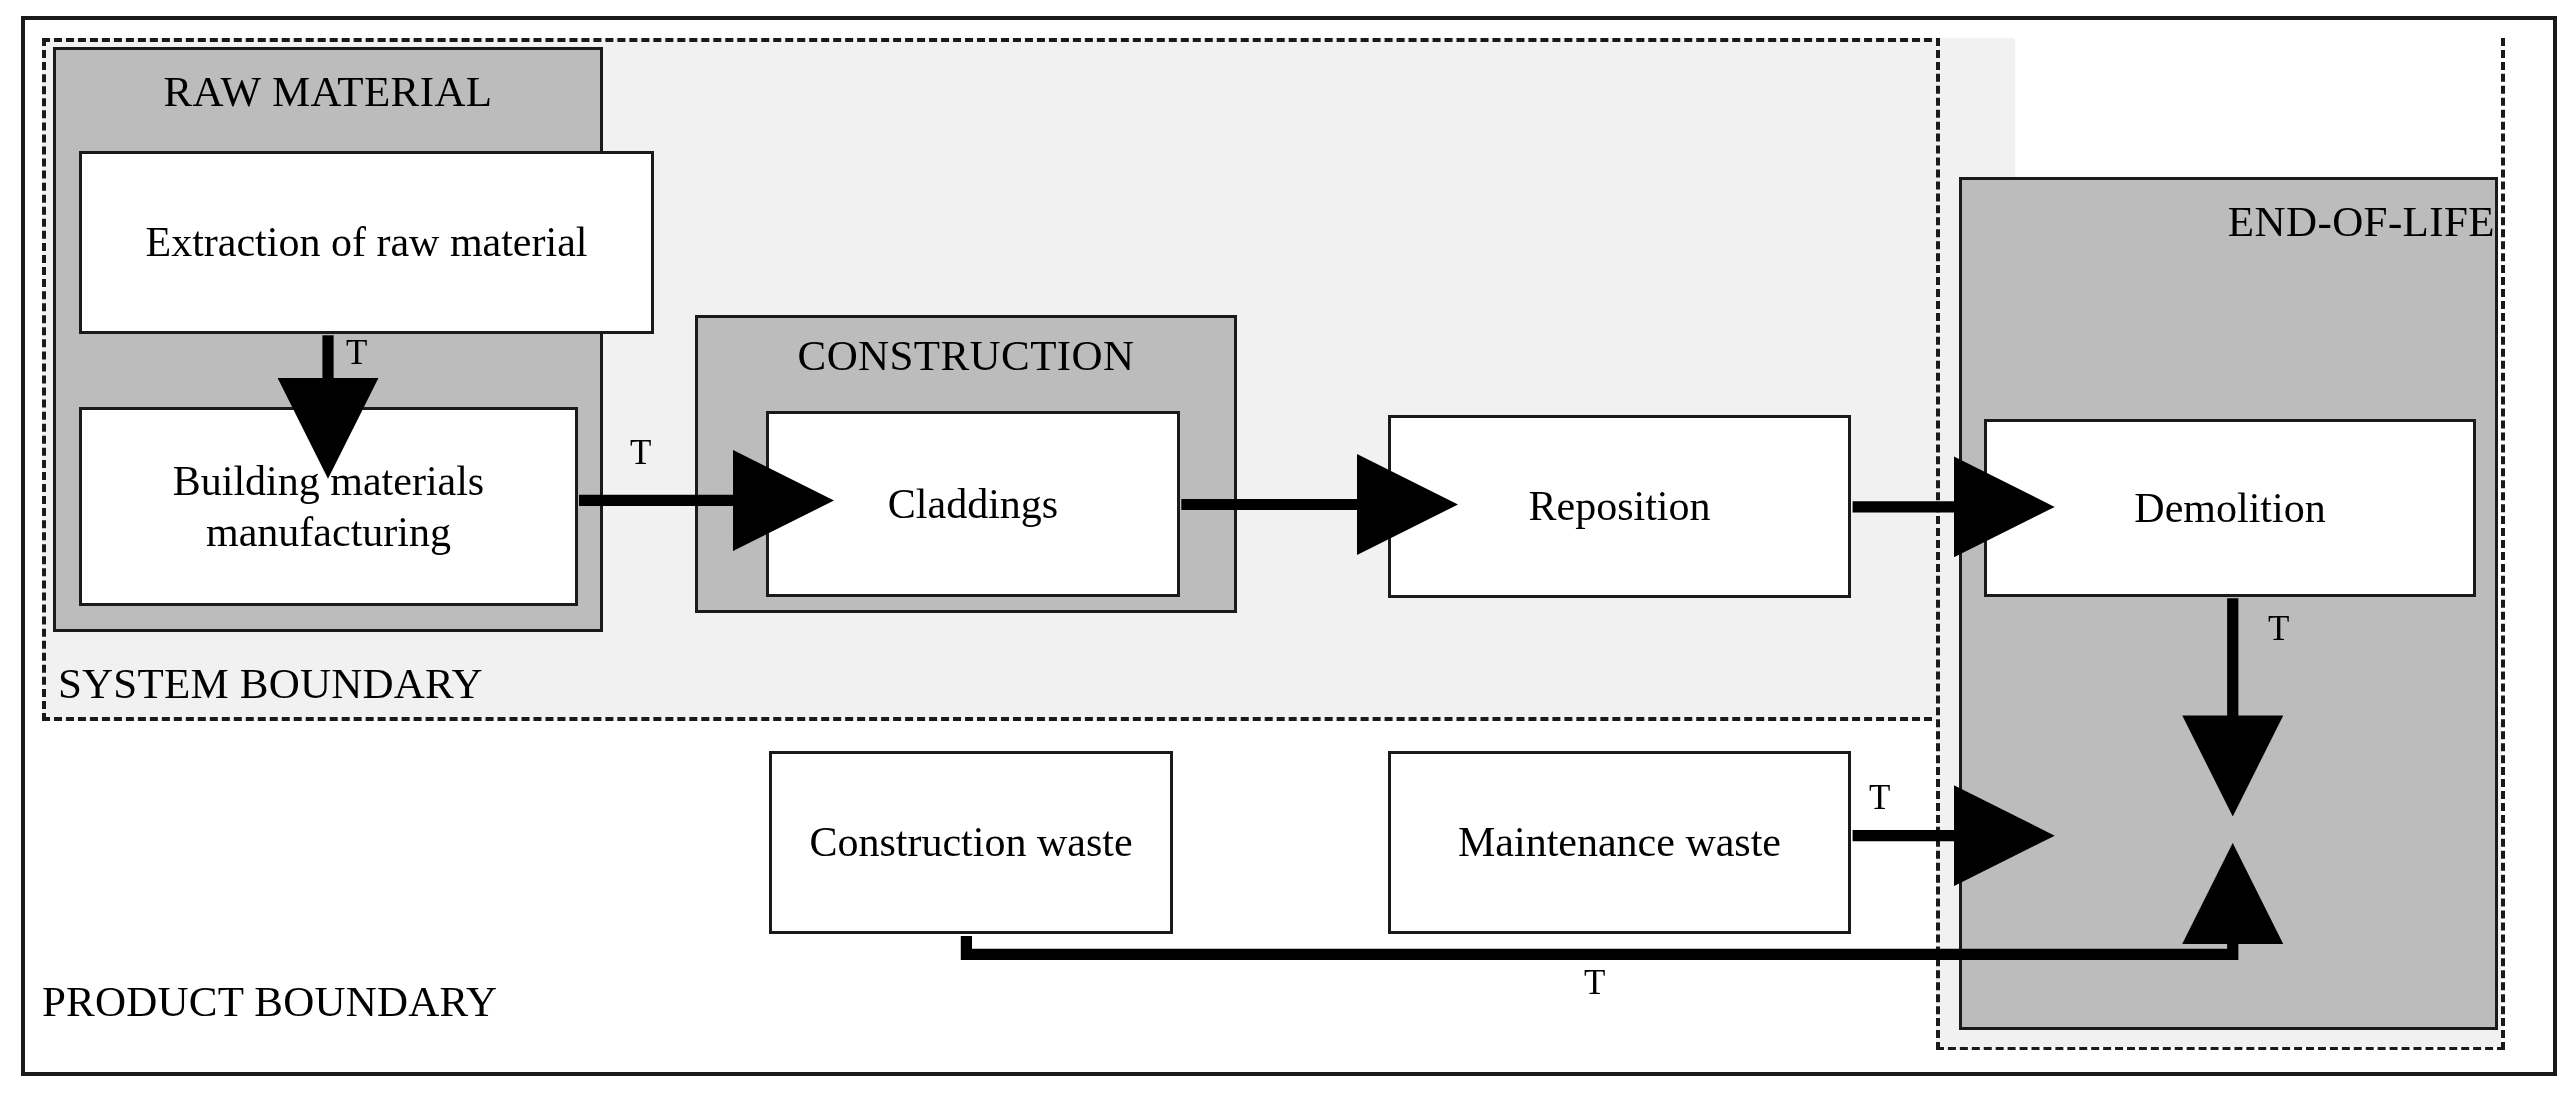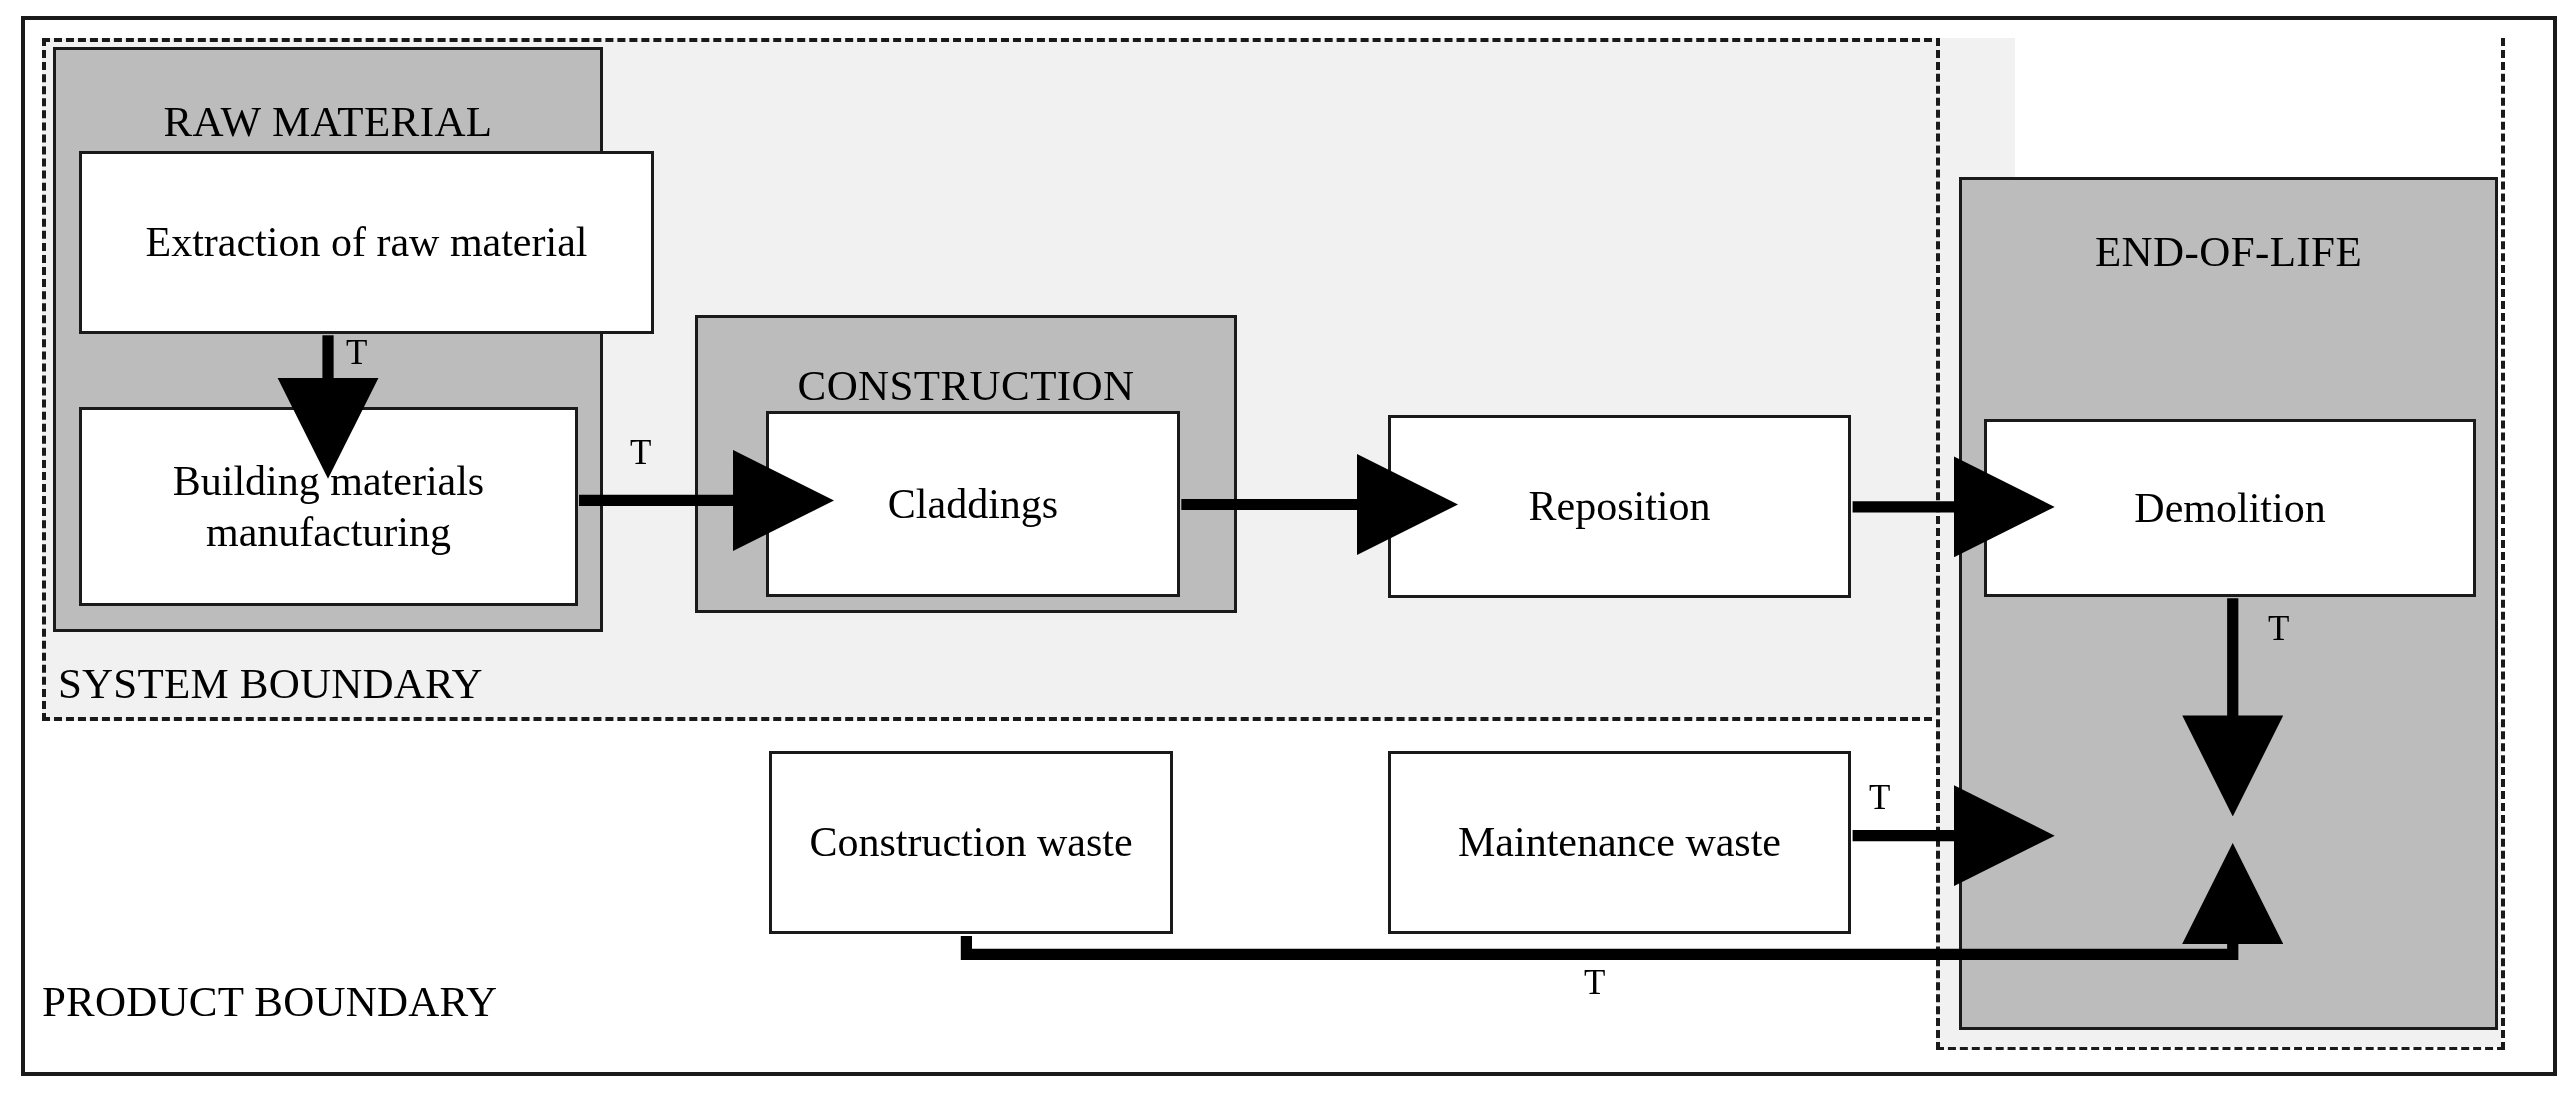--- a/index.html
+++ b/index.html
@@ -34,21 +34,20 @@
   }
   .stage-title {
     position: absolute;
     left: 0;
     right: 0;
     text-align: center;
     color: #000000;
     font-size: 43px;
     line-height: 1.12;
     letter-spacing: 0.4px;
-    margin-top: 30px;
   }
   
   .proc-box {
     background: #ffffff;
     border: 3.2px solid #1a1a1a;
     display: flex;
     align-items: center;
     justify-content: center;
     text-align: center;
     color: #000;
@@ -107,21 +106,21 @@
   <div class="abs proc-box" style="left:766px; top:411px; width:414px; height:186px;">
     <span>Claddings</span>
   </div>
   <div class="t-label" style="left:630px; top:435px;">T</div>
 
   <div class="abs proc-box" style="left:1388px; top:415px; width:463px; height:183px;">
     <span>Reposition</span>
   </div>
 
   <div class="abs stage-group" style="left:1959px; top:177px; width:539px; height:853px;">
-    <div class="stage-title" style="top:17.6px;">END-OF-LIFE</div>
+    <div class="stage-title" style="top:17.6px;text-align:right;">END-OF-LIFE</div>
   </div>
   <div class="abs proc-box" style="left:1984px; top:419px; width:492px; height:178px;">
     <span>Demolition</span>
   </div>
   <div class="t-label" style="left:2268px; top:611px;">T</div>
 
   <div class="abs proc-box" style="left:769px; top:751px; width:404px; height:183px;text-align:center;">
     <span>Construction waste</span>
   </div>
   <div class="abs proc-box" style="left:1388px; top:751px; width:463px; height:183px;">

